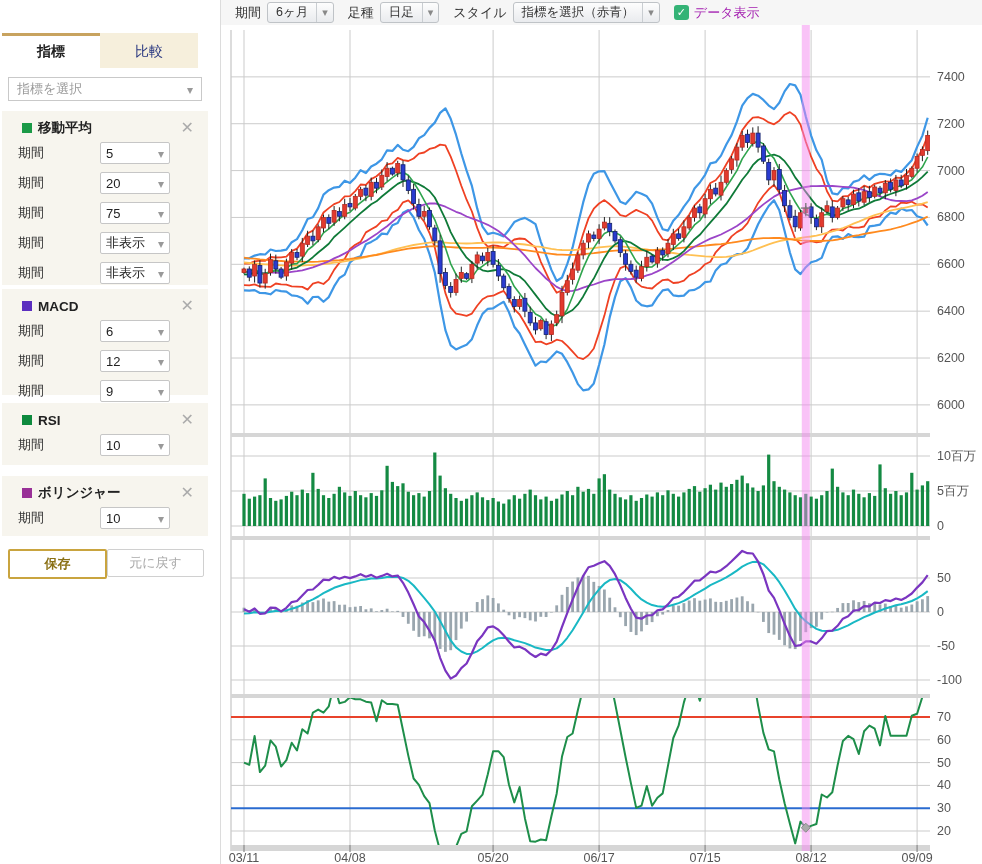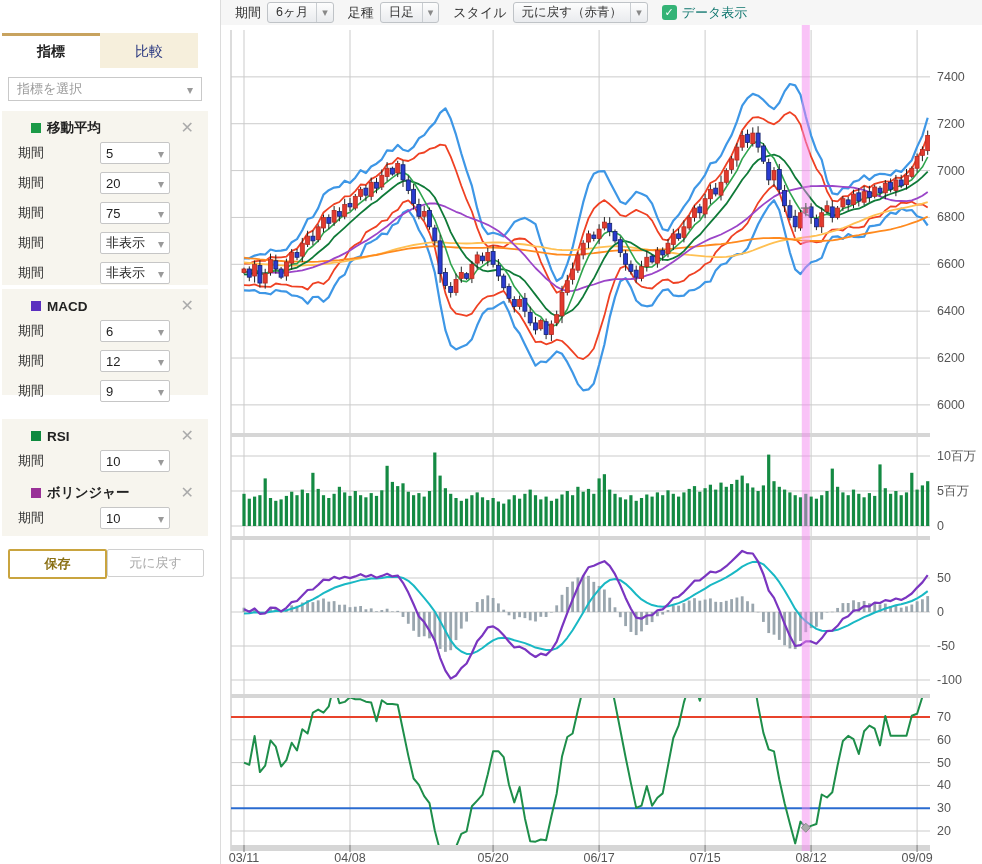--- a/index.html
+++ b/index.html
@@ -12,23 +12,23 @@
   .tab{flex:1;display:flex;align-items:center;justify-content:center;font-size:14px;cursor:pointer;}
   .tab.active{background:#fff;border-top:3px solid #C8A35F;font-weight:bold;color:#222;}
   .tab.inactive{background:#F6EFDC;color:#26357F;border-top:3px solid #F6EFDC;}
   .select-box{position:absolute;left:8px;top:77px;width:176px;height:22px;border:1px solid #C9C9C9;
       background:#fff;display:flex;align-items:center;justify-content:space-between;
       padding:0 8px;font-size:13px;color:#999;cursor:pointer;}
   .arrow-glyph::after{content:"▾";color:#999;font-size:12px;}
   .section{position:absolute;left:2px;width:206px;background:#F7F5EE;padding:0;}
   .sec-1{top:111px;height:174px;}
   .sec-2{top:289px;height:106px;}
-  .sec-3{top:403px;height:62px;margin-top:16px;}
+  .sec-3{top:403px;height:62px;}
   .sec-4{top:476px;height:60px;}
-  .sec-title{display:flex;align-items:center;height:16px;padding:9px 10px 2px 29px;}
+  .sec-title{display:flex;align-items:center;height:16px;padding:9px 10px 2px 20px;}
   .sec-swatch{width:10px;height:10px;margin-right:6px;flex:none;}
   .sec-name{font-weight:bold;font-size:13.5px;color:#222;flex:1;}
   .sec-close{color:#ABABAB;font-size:16px;line-height:16px;cursor:pointer;padding:0 4px;}
   .sec-row{display:flex;align-items:center;justify-content:space-between;padding:3px 38px 3px 16px;height:24px;}
   .sec-row .rlabel{font-size:13px;color:#333;}
   .mini-select{width:58px;height:20px;background:#fff;border:1px solid #C6C6C6;border-radius:2px;
       display:flex;align-items:center;justify-content:space-between;padding:0 5px;font-size:13px;color:#222;cursor:pointer;}
   .btn-row{position:absolute;left:8px;top:549px;width:196px;display:flex;}
   .btn{flex:1;height:26px;display:flex;align-items:center;justify-content:center;font-size:13px;cursor:pointer;background:#fff;}
   .btn.save{border:2px solid #C9A43F;color:#8A7015;font-weight:bold;border-radius:2px;}
@@ -38,21 +38,21 @@
       border-bottom:1px solid #D9D9D9;display:flex;align-items:center;font-size:13px;color:#333;}
   .tlabel{margin:0 6px 0 14px;}
   .tbtn{display:flex;align-items:stretch;height:19px;border:1px solid #BFC3C7;border-radius:3px;
       background:linear-gradient(#FDFDFD,#E9EBEE);cursor:pointer;}
   .tbtn .tval{display:flex;align-items:center;padding:0 8px;font-size:12.5px;color:#333;}
   .tbtn .tarr{display:flex;align-items:center;padding:0 5px;border-left:1px solid #C9CDD1;}
   .tbtn .tarr::after{content:"▾";color:#888;font-size:11px;}
   .chk{width:15px;height:15px;background:#34B376;border-radius:3px;margin:0 5px 0 14px;
       display:flex;align-items:center;justify-content:center;cursor:pointer;}
   .chk::after{content:"✓";color:#fff;font-size:11px;font-weight:bold;}
-  .chklabel{font-size:13px;color:#0f766e;}
+  .chklabel{font-size:13px;color:#a21caf;}
   
   .chart-wrap{position:absolute;left:221px;top:25px;width:761px;height:839px;}
   svg text{font-family:"Liberation Sans","DejaVu Sans",sans-serif;font-size:12.5px;fill:#555;}
 </style>
 </head>
 <body>
 
 <div class="sidebar">
   <div class="tabs">
     <div class="tab active">指標</div>
@@ -178,21 +178,21 @@
     <span class="tval">6ヶ月</span>
     <span class="tarr"></span>
   </div>
   <span class="tlabel">足種</span>
   <div class="tbtn">
     <span class="tval">日足</span>
     <span class="tarr"></span>
   </div>
   <span class="tlabel">スタイル</span>
   <div class="tbtn">
-    <span class="tval">元に戻す（赤青）</span>
+    <span class="tval">指標を選択（赤青）</span>
     <span class="tarr"></span>
   </div>
   <span class="chk"></span>
   <span class="chklabel">データ表示</span>
 </div>
 
 <div class="chart-wrap">
   <svg id="chart-svg" width="761" height="839" viewBox="0 0 761 839">
       <rect x="0" y="0" width="761" height="839" fill="#fff"></rect>
       <line x1="10" y1="5" x2="10" y2="826" stroke="#B9B9B9" stroke-width="1"></line>

